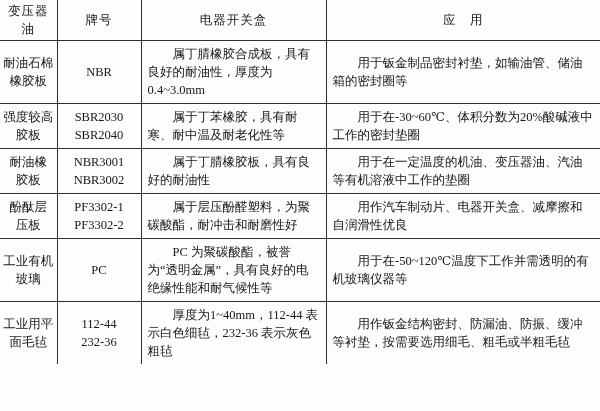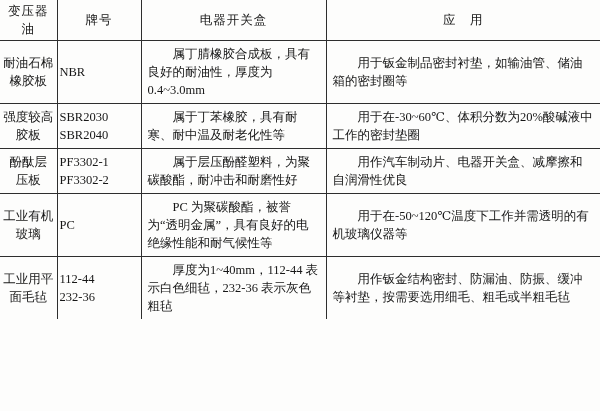--- a/index.html
+++ b/index.html
@@ -47,20 +47,21 @@
     text-align: center;
     padding: 2px 2px;
     letter-spacing: 1px;
   }
   td.cell-name {
     text-align: center;
     white-space: pre-line;
     padding: 3px 1px;
   }
   td.cell-grade {
+    text-align: center;
     white-space: pre-line;
     padding: 3px 2px;
     font-family: "Liberation Serif", "DejaVu Serif", serif;
   }
   td.cell-props, td.cell-app {
     text-align: left;
     padding: 4px 6px;
     text-indent: 2em;
   }
 </style>
@@ -93,20 +94,28 @@
 
   <tr>
     <td class="cell-name">强度较高
 胶板</td>
     <td class="cell-grade">SBR2030
 SBR2040</td>
     <td class="cell-props">属于丁苯橡胶，具有耐寒、耐中温及耐老化性等</td>
     <td class="cell-app">用于在-30~60℃、体积分数为20%酸碱液中工作的密封垫圈</td>
   </tr>
 
+  <tr>
+    <td class="cell-name">耐油橡
+胶板</td>
+    <td class="cell-grade">NBR3001
+NBR3002</td>
+    <td class="cell-props">属于丁腈橡胶板，具有良好的耐油性</td>
+    <td class="cell-app">用于在一定温度的机油、变压器油、汽油等有机溶液中工作的垫圈</td>
+  </tr>
 
 
   <tr>
     <td class="cell-name">酚酞层
 压板</td>
     <td class="cell-grade">PF3302-1
 PF3302-2</td>
     <td class="cell-props">属于层压酚醛塑料，为聚碳酸酯，耐冲击和耐磨性好</td>
     <td class="cell-app">用作汽车制动片、电器开关盒、减摩擦和自润滑性优良</td>
   </tr>

